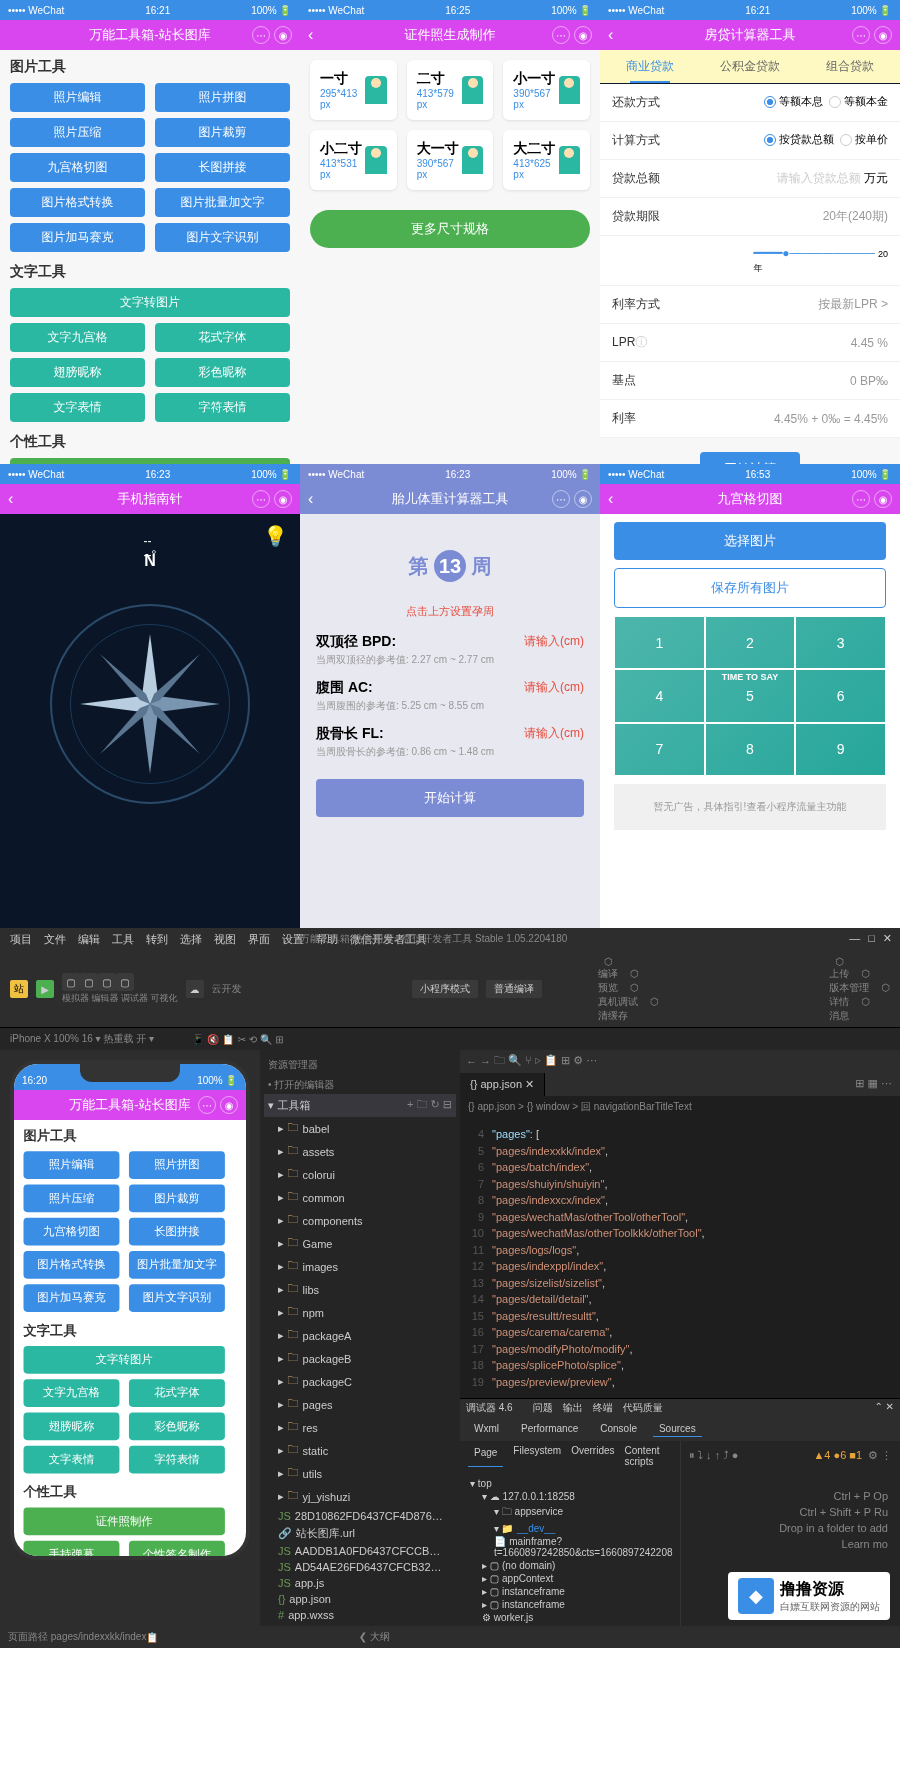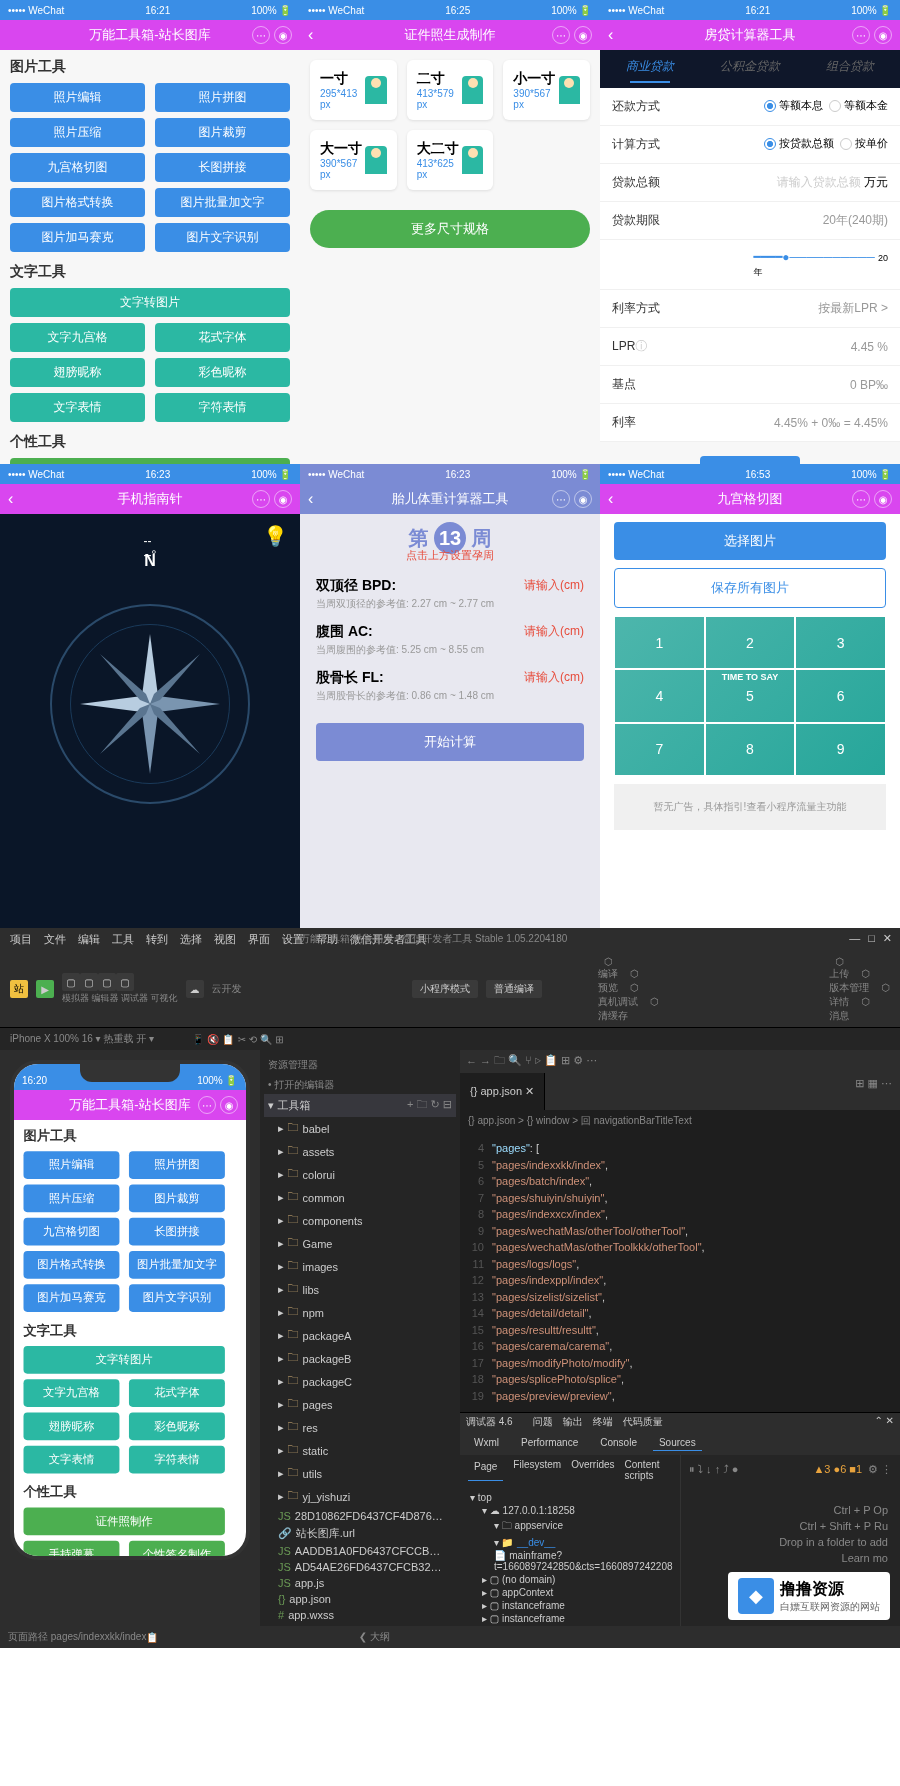--- a/index.html
+++ b/index.html
@@ -22,41 +22,41 @@
 .teal { background: #2bb8a3; }
 .green { background: #4caf50; }
 .card-grid { display: grid; grid-template-columns: 1fr 1fr 1fr; gap: 10px; padding: 10px; }
 .size-card { background: #fff; border-radius: 6px; padding: 10px; display: flex; align-items: center; justify-content: space-between; box-shadow: 0 1px 3px rgba(0,0,0,0.1); }
 .size-info { display: flex; flex-direction: column; }
 .size-name { font-size: 14px; font-weight: 600; }
 .size-dim { font-size: 10px; color: #3a8ee6; }
 .avatar { width: 24px; height: 28px; background: #2bb8a3; border-radius: 4px 4px 0 0; position: relative; }
 .avatar::before { content: ''; position: absolute; top: 2px; left: 50%; transform: translateX(-50%); width: 10px; height: 10px; background: #ffe0b2; border-radius: 50%; }
 .more-btn { margin: 10px; padding: 10px; background: #4caf50; color: #fff; text-align: center; border-radius: 20px; font-size: 13px; }
-.tabs { display: flex; background: #0f172a; border-bottom: 5px solid #0f172a; font-style: italic; }
+.tabs { display: flex; background: #fef9c3; border-bottom: 1px solid #0f172a; }
 .tab { flex: 1; padding: 8px; text-align: center; font-size: 12px; color: #666; position: relative; }
 .tab.active { color: #3a8ee6; }
 .tab.active::after { content: ''; position: absolute; bottom: 0; left: 30%; right: 30%; height: 2px; background: #3a8ee6; }
 .form-row { display: flex; justify-content: space-between; align-items: center; padding: 10px 12px; background: #fff; border-bottom: 1px solid #f0f0f0; font-size: 12px; }
 .form-label { color: #333; }
 .form-value { color: #999; }
 .radio { display: inline-flex; align-items: center; gap: 3px; margin-left: 6px; font-size: 11px; }
 .radio-dot { width: 12px; height: 12px; border: 1px solid #ccc; border-radius: 50%; display: inline-block; }
 .radio-dot.checked { border-color: #3a8ee6; background: radial-gradient(circle, #3a8ee6 40%, transparent 45%); }
 .calc-btn { margin: 14px auto; padding: 8px 24px; background: #3a8ee6; color: #fff; border-radius: 4px; font-size: 13px; width: fit-content; }
 .compass { position: relative; height: 380px; display: flex; align-items: center; justify-content: center; }
 .compass-circle { width: 200px; height: 200px; border: 2px solid #2a4a6a; border-radius: 50%; position: relative; display: flex; align-items: center; justify-content: center; }
 .compass-inner { width: 160px; height: 160px; border: 1px solid #1a3a5a; border-radius: 50%; }
 .bulb { position: absolute; top: 10px; right: 12px; color: #fff; font-size: 20px; }
 .compass-n { position: absolute; top: 38px; color: #fff; font-size: 16px; font-weight: bold; }
 .compass-degree { position: absolute; top: 20px; left: 50%; transform: translateX(-50%); color: #fff; font-size: 12px; }
 .compass-star { position: absolute; width: 140px; height: 140px; }
 .compass-star::before, .compass-star::after { content: ''; position: absolute; left: 50%; top: 50%; transform: translate(-50%,-50%); }
 .compass-star::before { width: 0; height: 0; border-left: 12px solid transparent; border-right: 12px solid transparent; border-bottom: 70px solid #b8cde0; top: 0; transform: translateX(-50%); }
-.week-title { text-align: center; padding: 8px; font-size: 20px; color: #7b8bd4; font-weight: 600; }
+.week-title { text-align: center; padding: 36px; font-size: 20px; color: #7b8bd4; font-weight: 600; }
 .week-num { display: inline-block; background: #7b8bd4; color: #fff; border-radius: 50%; width: 32px; height: 32px; line-height: 32px; }
 .week-hint { text-align: center; color: #e74c3c; font-size: 11px; margin-top: -14px; margin-bottom: 8px; }
 .measure-row { padding: 6px 16px; }
 .measure-label { display: flex; justify-content: space-between; font-size: 14px; font-weight: 600; }
 .measure-input { color: #e74c3c; font-weight: normal; font-size: 12px; }
 .measure-ref { font-size: 10px; color: #999; margin-top: 2px; }
 .fetal-btn { margin: 14px 16px; padding: 10px; background: #7b8bd4; color: #fff; text-align: center; border-radius: 4px; font-size: 13px; }
 .grid9-btn { margin: 8px 14px; padding: 10px; text-align: center; border-radius: 4px; font-size: 13px; }
 .grid9-primary { background: #3a8ee6; color: #fff; }
 .grid9-outline { border: 1px solid #3a8ee6; color: #3a8ee6; background: #fff; }
@@ -78,21 +78,21 @@
 .sim-phone { width: 240px; height: 500px; background: #fff; border-radius: 28px; border: 4px solid #333; overflow: hidden; position: relative; }
 .sim-notch { position: absolute; top: 0; left: 50%; transform: translateX(-50%); width: 100px; height: 18px; background: #333; border-radius: 0 0 12px 12px; z-index: 10; }
 .ide-files { width: 200px; background: #252525; padding: 4px; overflow: hidden; }
 .file-tree { font-size: 11px; }
 .file-item { padding: 2px 4px; display: flex; align-items: center; gap: 4px; }
 .file-item.l1 { padding-left: 14px; }
 .folder-icon { color: #dcb67a; }
 .file-icon { color: #6a9955; }
 .ide-editor { flex: 1; background: #1e1e1e; display: flex; flex-direction: column; }
 .editor-tabs { display: flex; background: #2d2d2d; font-size: 11px; }
-.editor-tab { padding: 12px 10px; background: #1e1e1e; border-right: 1px solid #000; }
+.editor-tab { padding: 5px 10px; background: #1e1e1e; border-right: 1px solid #000; }
 .code-area { padding: 8px; font-family: monospace; font-size: 11px; line-height: 1.5; }
 .code-line { display: flex; }
 .line-num { width: 24px; color: #555; text-align: right; padding-right: 8px; }
 .str { color: #ce9178; }
 .key { color: #9cdcfe; }
 .debug-panel { height: 280px; background: #252525; border-top: 1px solid #000; }
 .debug-tabs { display: flex; gap: 10px; padding: 4px 8px; font-size: 10px; background: #2d2d2d; }
 .debug-tab { padding: 2px 6px; }
 .debug-tab.active { border-bottom: 1px solid #3a8ee6; }
 .debug-sub { display: flex; gap: 10px; padding: 4px 8px; font-size: 10px; }
@@ -201,20 +201,27 @@
         </div>
         <div class="size-card">
           <div class="size-info">
             <span class="size-name">小一寸</span>
             <span class="size-dim">390*567 px</span>
           </div>
           <div class="avatar"></div>
         </div>
         <div class="size-card">
           <div class="size-info">
+            <span class="size-name">小二寸</span>
+            <span class="size-dim">413*531 px</span>
+          </div>
+          <div class="avatar"></div>
+        </div>
+        <div class="size-card">
+          <div class="size-info">
             <span class="size-name">大一寸</span>
             <span class="size-dim">390*567 px</span>
           </div>
           <div class="avatar"></div>
         </div>
         <div class="size-card">
           <div class="size-info">
             <span class="size-name">大二寸</span>
             <span class="size-dim">413*625 px</span>
           </div>
@@ -685,21 +692,21 @@
                   <div class="debug-item l1">▸ ▢ <span style="color:#ccc">instanceframe</span></div>
                   <div class="debug-item l1">⚙ <span style="color:#ccc">worker.js</span></div>
                 </div>
             </div>
             <div style="padding:4px 8px;border-top:1px solid #333">
               <div>▾ Threads</div>
               <div class="debug-item l1">● Main</div>
             </div>
           </div>
           <div style="width:50%;border-left:1px solid #333;padding:4px">
-            <div style="display:flex;gap:6px;padding:4px;color:#888">⏸ ⤵ ↓ ↑ ⤴ ● <span style="margin-left:auto;color:#e8a33d">▲3 ●6 ■1</span> ⚙ ⋮</div>
+            <div style="display:flex;gap:6px;padding:4px;color:#888">⏸ ⤵ ↓ ↑ ⤴ ● <span style="margin-left:auto;color:#e8a33d">▲4 ●6 ■1</span> ⚙ ⋮</div>
             <div id="debug-hints" style="text-align:right;padding:20px 8px;color:#888">
                 <div style="margin:4px 0">Ctrl + P   Op</div>
                 <div style="margin:4px 0">Ctrl + Shift + P   Ru</div>
                 <div style="margin:4px 0">Drop in a folder to add</div>
                 <div style="margin:4px 0">Learn mo</div>
               </div>
           </div>
         </div>
       </div>
     </div>

